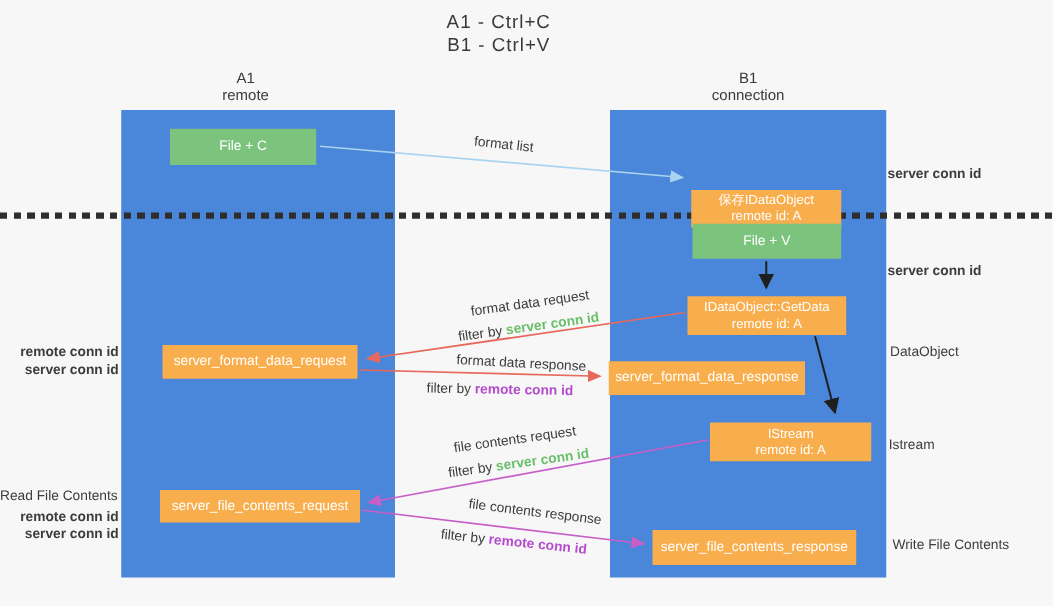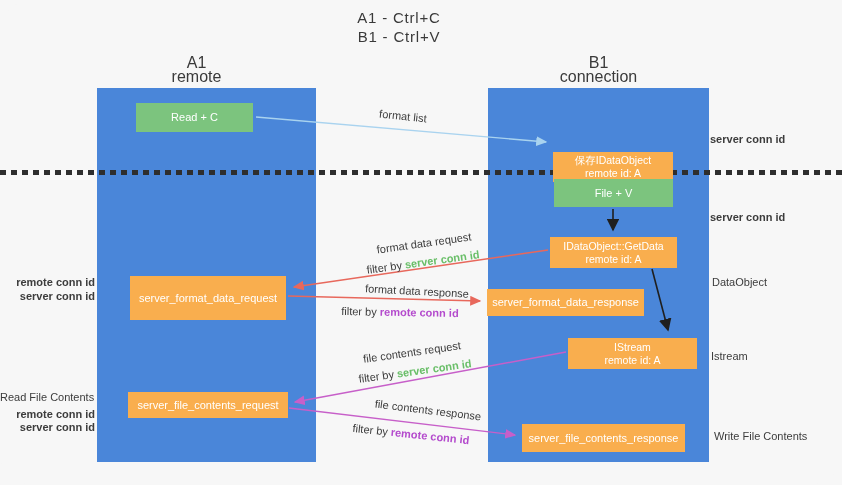--- a/index.html
+++ b/index.html
@@ -7,21 +7,21 @@
     position:relative; width:842px; height:485px; overflow:hidden;
     background:#f7f7f7; color:#3c3c3c;
     font-family:"Liberation Sans", sans-serif;
     border-radius:32px;
   }
   .title {
     position:absolute; left:-22px; top:8px; width:842px;
     text-align:center; font-size:15px; line-height:19px;
     letter-spacing:0.8px; color:#3a3a3a;
   }
-  .col-header { position:absolute; text-align:center; font-size:16px; line-height:13.5px; color:#3a3a3a; }
+  .col-header { position:absolute; text-align:center; font-size:12px; line-height:13.5px; color:#3a3a3a; }
   .lane { position:absolute; top:88px; height:374px; background:#4a86d9; }
   .lane-left  { left:97px;  width:219px; }
   .lane-right { left:488px; width:221px; }
   .divider {
     position:absolute; left:0; top:170px; width:842px; height:5px;
     background:repeating-linear-gradient(90deg,#2e2e2e 0 6px,transparent 6px 11px);
   }
   .node {
     position:absolute; display:flex; flex-direction:column;
     align-items:center; justify-content:center;
@@ -83,38 +83,38 @@
     <line x1="256" y1="117" x2="546" y2="142" stroke="#a9d3ef" stroke-width="1.4" marker-end="url(#ah-blue)"></line>
     <line x1="613" y1="209" x2="613" y2="230" stroke="#1f1f1f" stroke-width="1.6" marker-end="url(#ah-black)"></line>
     <line x1="548" y1="250" x2="294" y2="287" stroke="#e8685c" stroke-width="1.4" marker-end="url(#ah-red)"></line>
     <line x1="288" y1="296" x2="480" y2="301" stroke="#e8685c" stroke-width="1.4" marker-end="url(#ah-red)"></line>
     <line x1="652" y1="269" x2="668" y2="330" stroke="#1f1f1f" stroke-width="1.6" marker-end="url(#ah-black)"></line>
     <line x1="566" y1="352" x2="295" y2="402" stroke="#c75fc9" stroke-width="1.4" marker-end="url(#ah-magenta)"></line>
     <line x1="289" y1="408" x2="515" y2="435" stroke="#c75fc9" stroke-width="1.4" marker-end="url(#ah-magenta)"></line>
   </svg>
 
   <div class="node green" style="left:136px; top:103px; width:117px; height:29px;">
-    <span>Read + C</span>
+    <span>File + C</span>
   </div>
 
   <div class="node orange" style="left:553px; top:128px; width:120px; height:30px;margin-top:24px;">
     <span class="sub">保存IDataObject</span>
     <span class="sub">remote id: A</span>
   </div>
 
   <div class="node green" style="left:554px; top:179px; width:119px; height:28px;">
     <span>File + V</span>
   </div>
 
   <div class="node orange" style="left:550px; top:237px; width:127px; height:31px;">
     <span class="sub">IDataObject::GetData</span>
     <span class="sub">remote id: A</span>
   </div>
 
-  <div class="node orange" style="left:130px; top:276px; width:156px; height:44px;">
+  <div class="node orange" style="left:130px; top:276px; width:156px; height:27px;">
     <span>server_format_data_request</span>
   </div>
 
   <div class="node orange" style="left:487px; top:289px; width:157px; height:27px;">
     <span>server_format_data_response</span>
   </div>
 
   <div class="node orange" style="left:568px; top:338px; width:129px; height:31px;">
     <span class="sub">IStream</span>
     <span class="sub">remote id: A</span>

